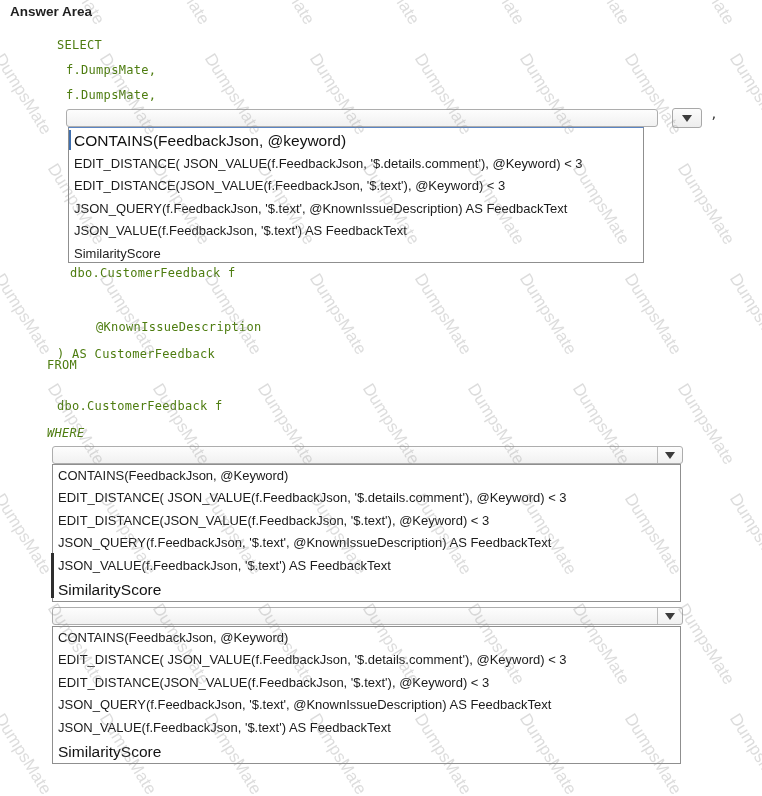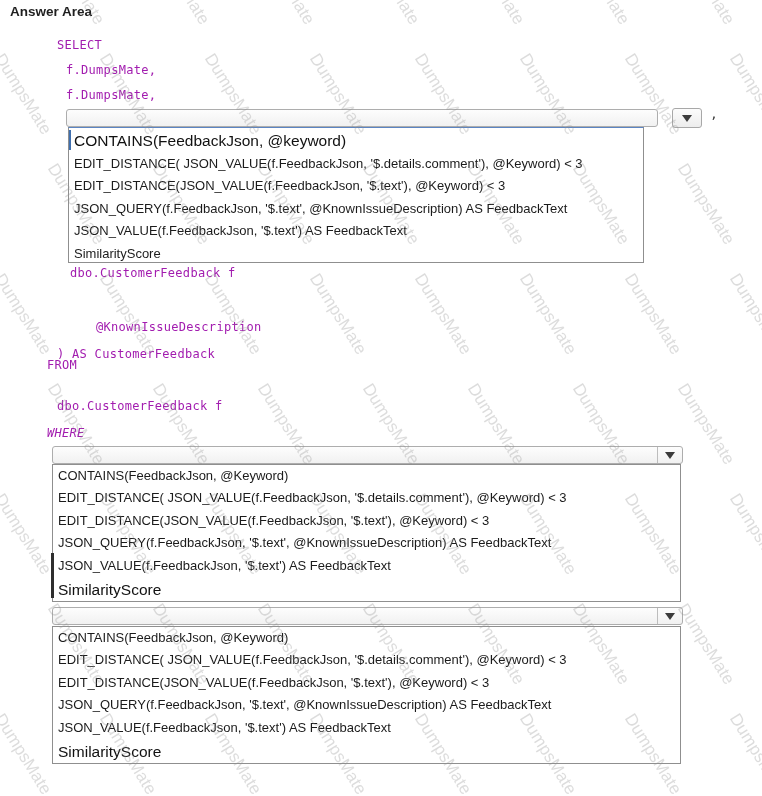--- a/index.html
+++ b/index.html
@@ -15,21 +15,21 @@
     position: absolute;
     left: 10px; top: 4px;
     font-size: 13.5px;
     font-weight: bold;
     color: #1f1f1f;
   }
   .code {
     position: absolute;
     font-family: "DejaVu Sans Mono", "Liberation Mono", monospace;
     font-size: 12px;
-    color: #a21caf;
+    color: #4d7c0f;
     white-space: pre;
     letter-spacing: 0.3px;
   }
   .dd-field {
     position: absolute;
     height: 16px;
     background: linear-gradient(#fdfdfd, #f1f1f1);
     border: 1px solid #adadad;
     border-radius: 3px;
   }

